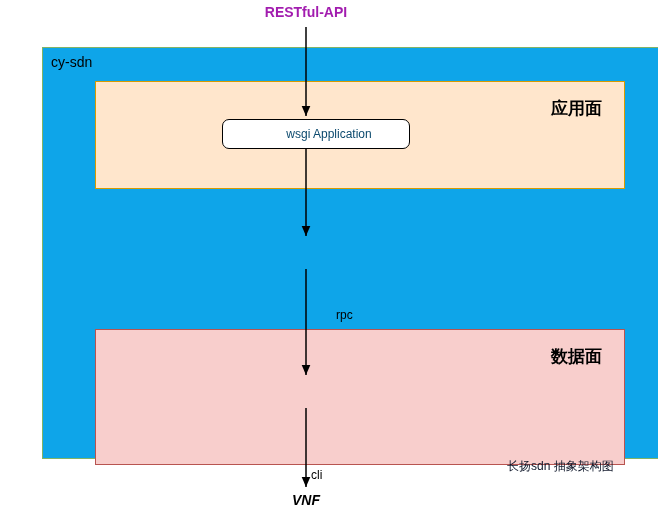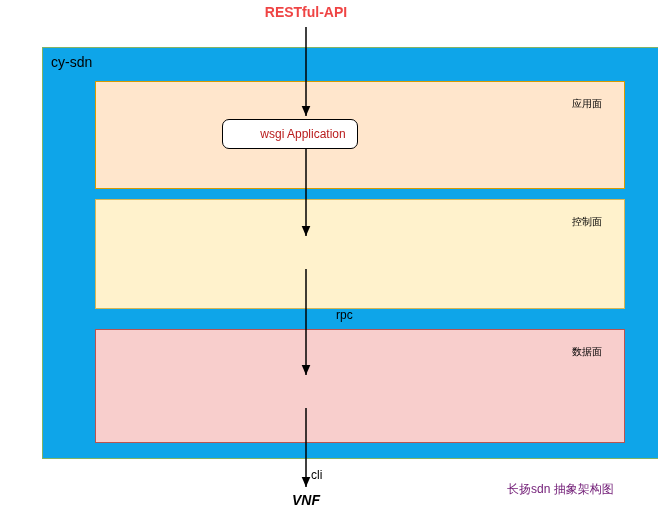--- a/index.html
+++ b/index.html
@@ -16,21 +16,21 @@
     color: #000000;
   }
   .top-title {
     position: absolute;
     top: 4px;
     left: 206px;
     width: 200px;
     text-align: center;
     font-size: 14px;
     font-weight: bold;
-    color: #ef4444;
+    color: #a21caf;
   }
   .group-container {
     position: absolute;
     left: 10px;
     top: 47px;
     width: 633px;
     height: 412px;
     border: 1px solid;
   }
   .group-label {
@@ -41,42 +41,43 @@
     color: #000000;
   }
   .plane {
     position: absolute;
     left: 52px;
     width: 530px;
     border: 1px solid;
   }
   .plane-app     { top: 33px;  height: 108px; }
   .plane-control { top: 151px; height: 110px; }
-  .plane-data    { top: 281px; height: 114px; }
+  .plane-data    { top: 281px; height: 136px; }
   .plane-label {
     position: absolute;
     top: 15px;
     right: 22px;
-    font-size: 10px;
+    font-size: 17px;
     color: #000000;
+    font-weight: bold;
   }
   .node {
     position: absolute;
     left: 222px;
-    width: 136px;
+    width: 188px;
     height: 30px;
     background: #ffffff;
     border: 1px solid #000000;
     border-radius: 7px;
     display: flex;
     align-items: center;
     justify-content: center;
     font-size: 12px;
     white-space: pre;
-    color: #b91c1c;
+    color: #0c4a6e;
     padding-left: 26px;
   }
   .node-wsgi   { top: 119px; }
   .node-plugin { top: 239px; }
   .node-agent  { top: 378px; }
   .edge-label {
     position: absolute;
     font-size: 12px;
     color: #000000;
     background: transparent;
@@ -90,23 +91,23 @@
     width: 100px;
     text-align: center;
     font-size: 14px;
     font-weight: bold;
     color: #000000;
     font-style: italic;
   }
   .caption {
     position: absolute;
     left: 507px;
-    top: 481px;
+    top: 458px;
     font-size: 12px;
-    color: #701a75;
+    color: #0f172a;
   }
   .edges-layer {
     position: absolute;
     left: 0; top: 0;
     pointer-events: none;
   }
 </style>
 </head>
 <body>
 
@@ -115,23 +116,20 @@
   <div class="top-title">RESTful-API</div>
 
   <div class="group-container" style="background-color: #0ea5e9; border-color: rgb(130, 179, 102); margin-left: 32px;">
 
     <div class="group-label">cy-sdn</div>
 
     <div class="plane plane-app" style="background-color: rgb(255, 230, 204); border-color: rgb(215, 155, 0);">
       <span class="plane-label">应用面</span>
     </div>
 
-    <div class="plane plane-control" style="background-color: rgb(255, 242, 204); border-color: rgb(214, 182, 86);">
-      <span class="plane-label">控制面</span>
-    </div>
 
     <div class="plane plane-data" style="background-color: rgb(248, 206, 204); border-color: rgb(184, 84, 80);">
       <span class="plane-label">数据面</span>
     </div>
 
   </div>
 
   <div class="node node-wsgi">wsgi Application</div>
 
 

